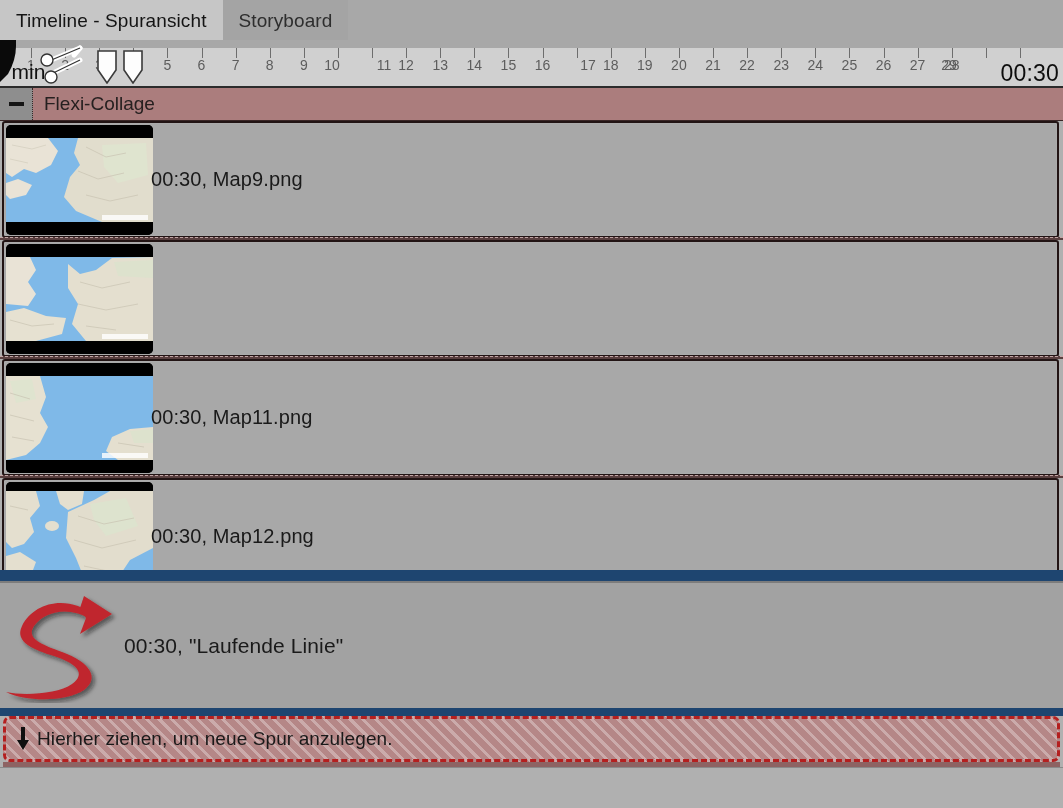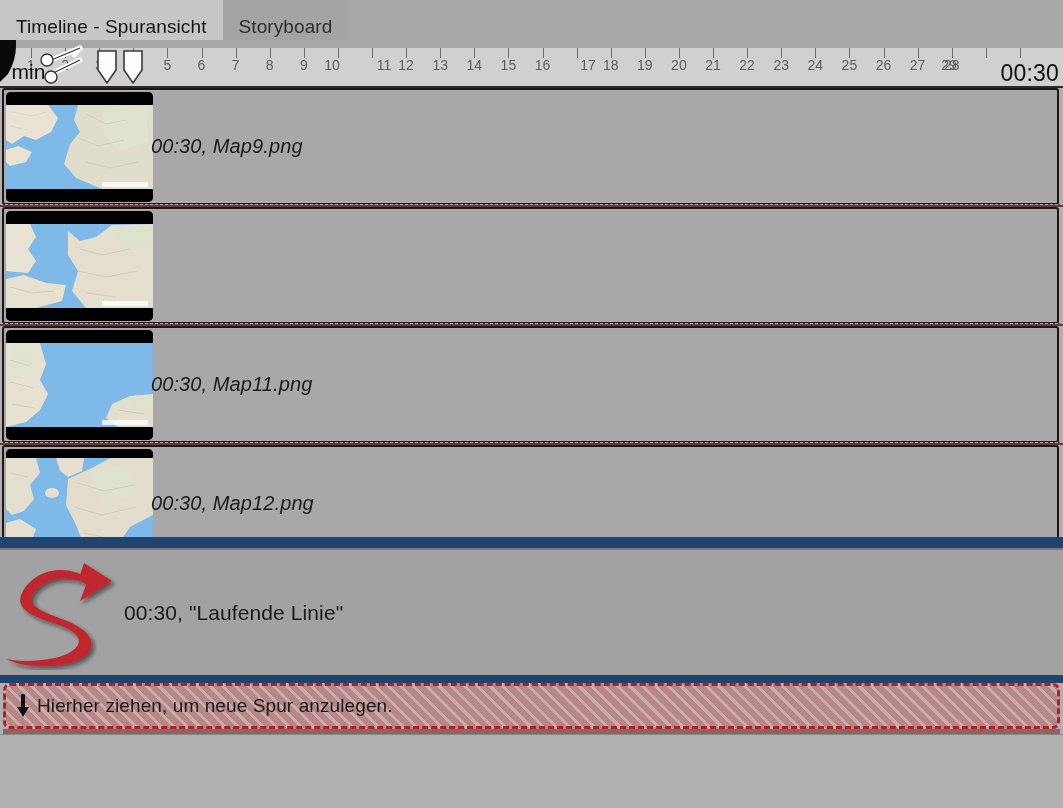--- a/index.html
+++ b/index.html
@@ -19,22 +19,22 @@
   .tabbar {
     position: absolute;
     left: 0; top: 0;
     width: 1063px; height: 40px;
     background: #a8a8a8;
     display: flex;
     align-items: stretch;
   }
   .tab {
     display: flex;
-    align-items: flex-start;
-    padding: 16px 16px;
+    align-items: flex-end;
+    padding: 8px 16px;
     font-size: 19px;
     color: #1c1c1c;
     letter-spacing: 0.1px;
     cursor: default;
     white-space: nowrap;
   }
   .tab.active {
     background: #c6c6c6;
     color: #141414;
   }
@@ -195,21 +195,20 @@
   }
   .thumb svg { display: block; }
 
   .clip-label {
     position: absolute;
     left: 147px;
     font-size: 20px;
     color: #1a1a1a;
     white-space: nowrap;
     letter-spacing: 0.1px;
-    font-style: italic;
   }
 
   
   .clip-row.partial { height: 92px; overflow: hidden; }
   .clip-row.partial .clip { height: 117px; }
 
   
   .blue-sep {
     height: 13px;
     background: #1e4570;
@@ -401,20 +400,26 @@
       <line x1="11" y1="17" x2="42" y2="4"></line>
       <line x1="11" y1="31" x2="42" y2="16"></line>
     </g>
     <circle cx="9" cy="16" r="6" fill="#ffffff" stroke="#333333" stroke-width="1.4"></circle>
     <circle cx="13" cy="33" r="6" fill="#ffffff" stroke="#333333" stroke-width="1.4"></circle>
   </svg>
 </div>
 
 <div class="timeline">
 
+  <div class="group-header">
+    <div class="group-collapse">
+      <div class="collapse-glyph"></div>
+    </div>
+    <div class="group-title">Flexi-Collage</div>
+  </div>
 
   <div class="clip-row">
     <div class="clip">
       <div class="thumb">
         <svg width="147" height="110" viewBox="0 0 147 110">
           <rect x="0" y="0" width="147" height="110" fill="#000000"></rect>
           <rect x="0" y="13" width="147" height="84" fill="#7fb9e8"></rect>
           <path d="M0 13 L42 13 L52 26 L45 40 L30 48 L18 44 L6 52 L0 48 Z" fill="#e9e3d6"></path>
           <path d="M0 58 L12 54 L26 60 L20 70 L4 74 L0 70 Z" fill="#e9e3d6"></path>
           <path d="M72 13 L147 13 L147 97 L96 97 L70 86 L58 72 L64 52 L74 40 L68 28 Z" fill="#e1ddcd"></path>

